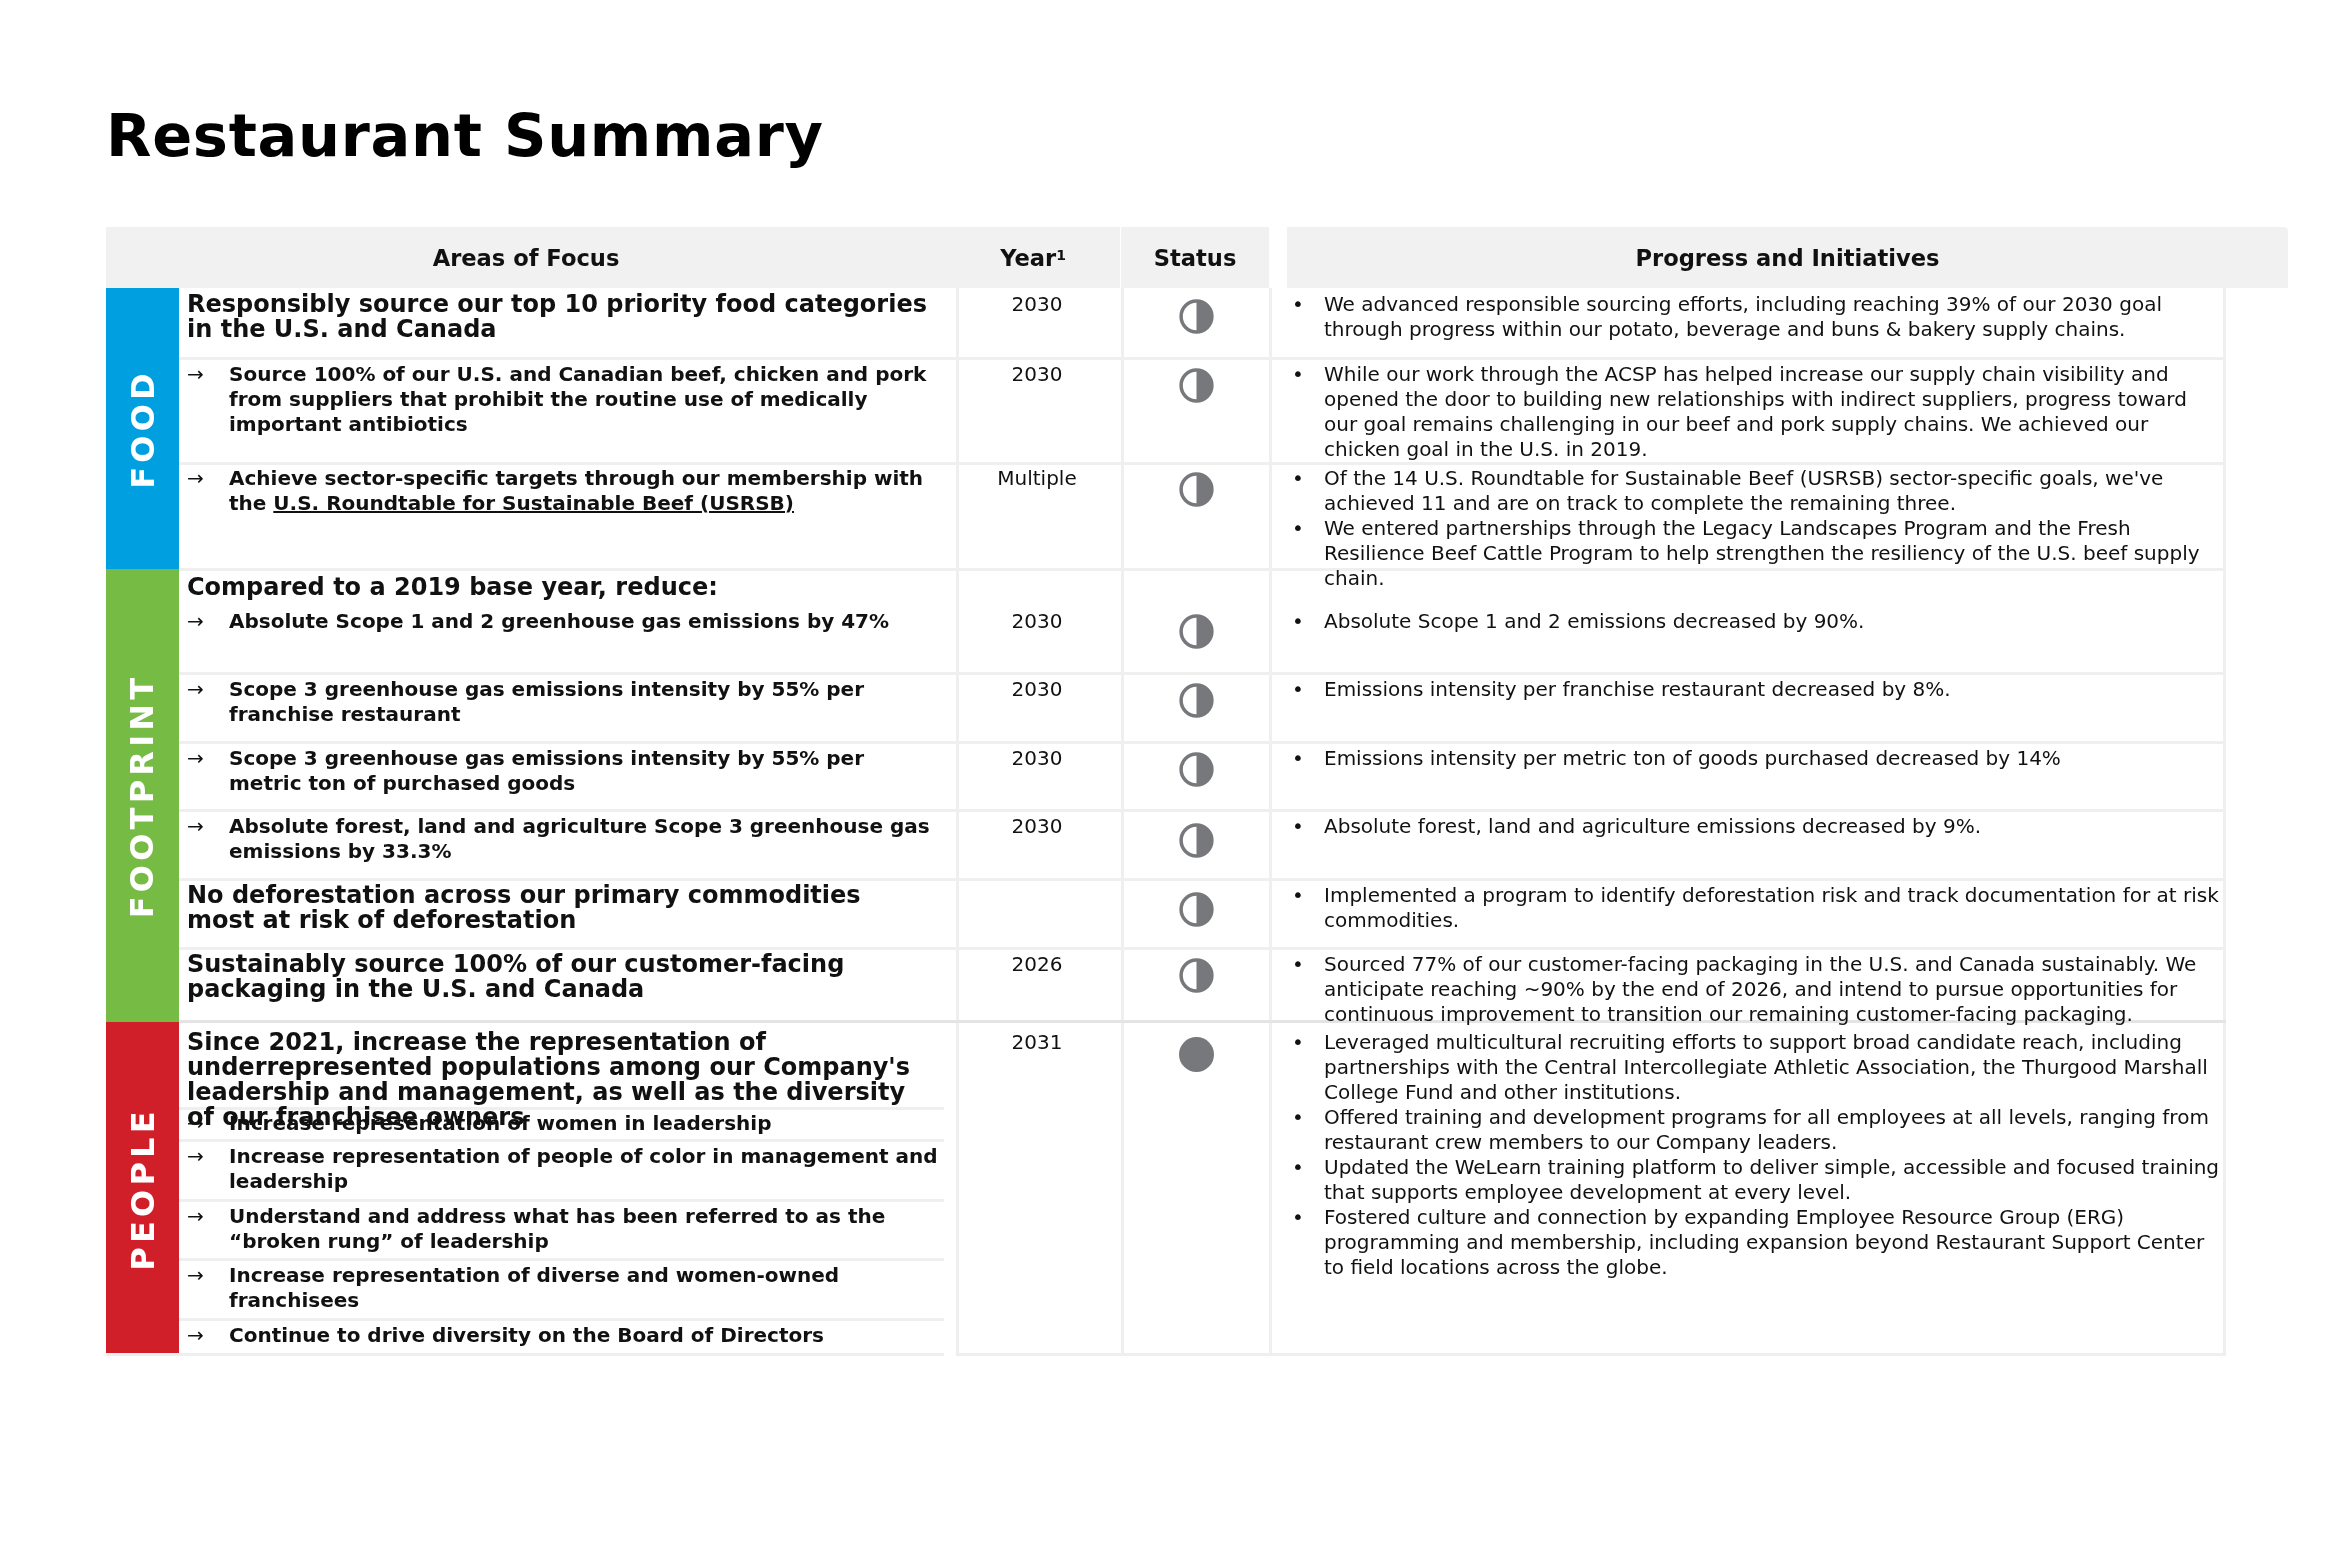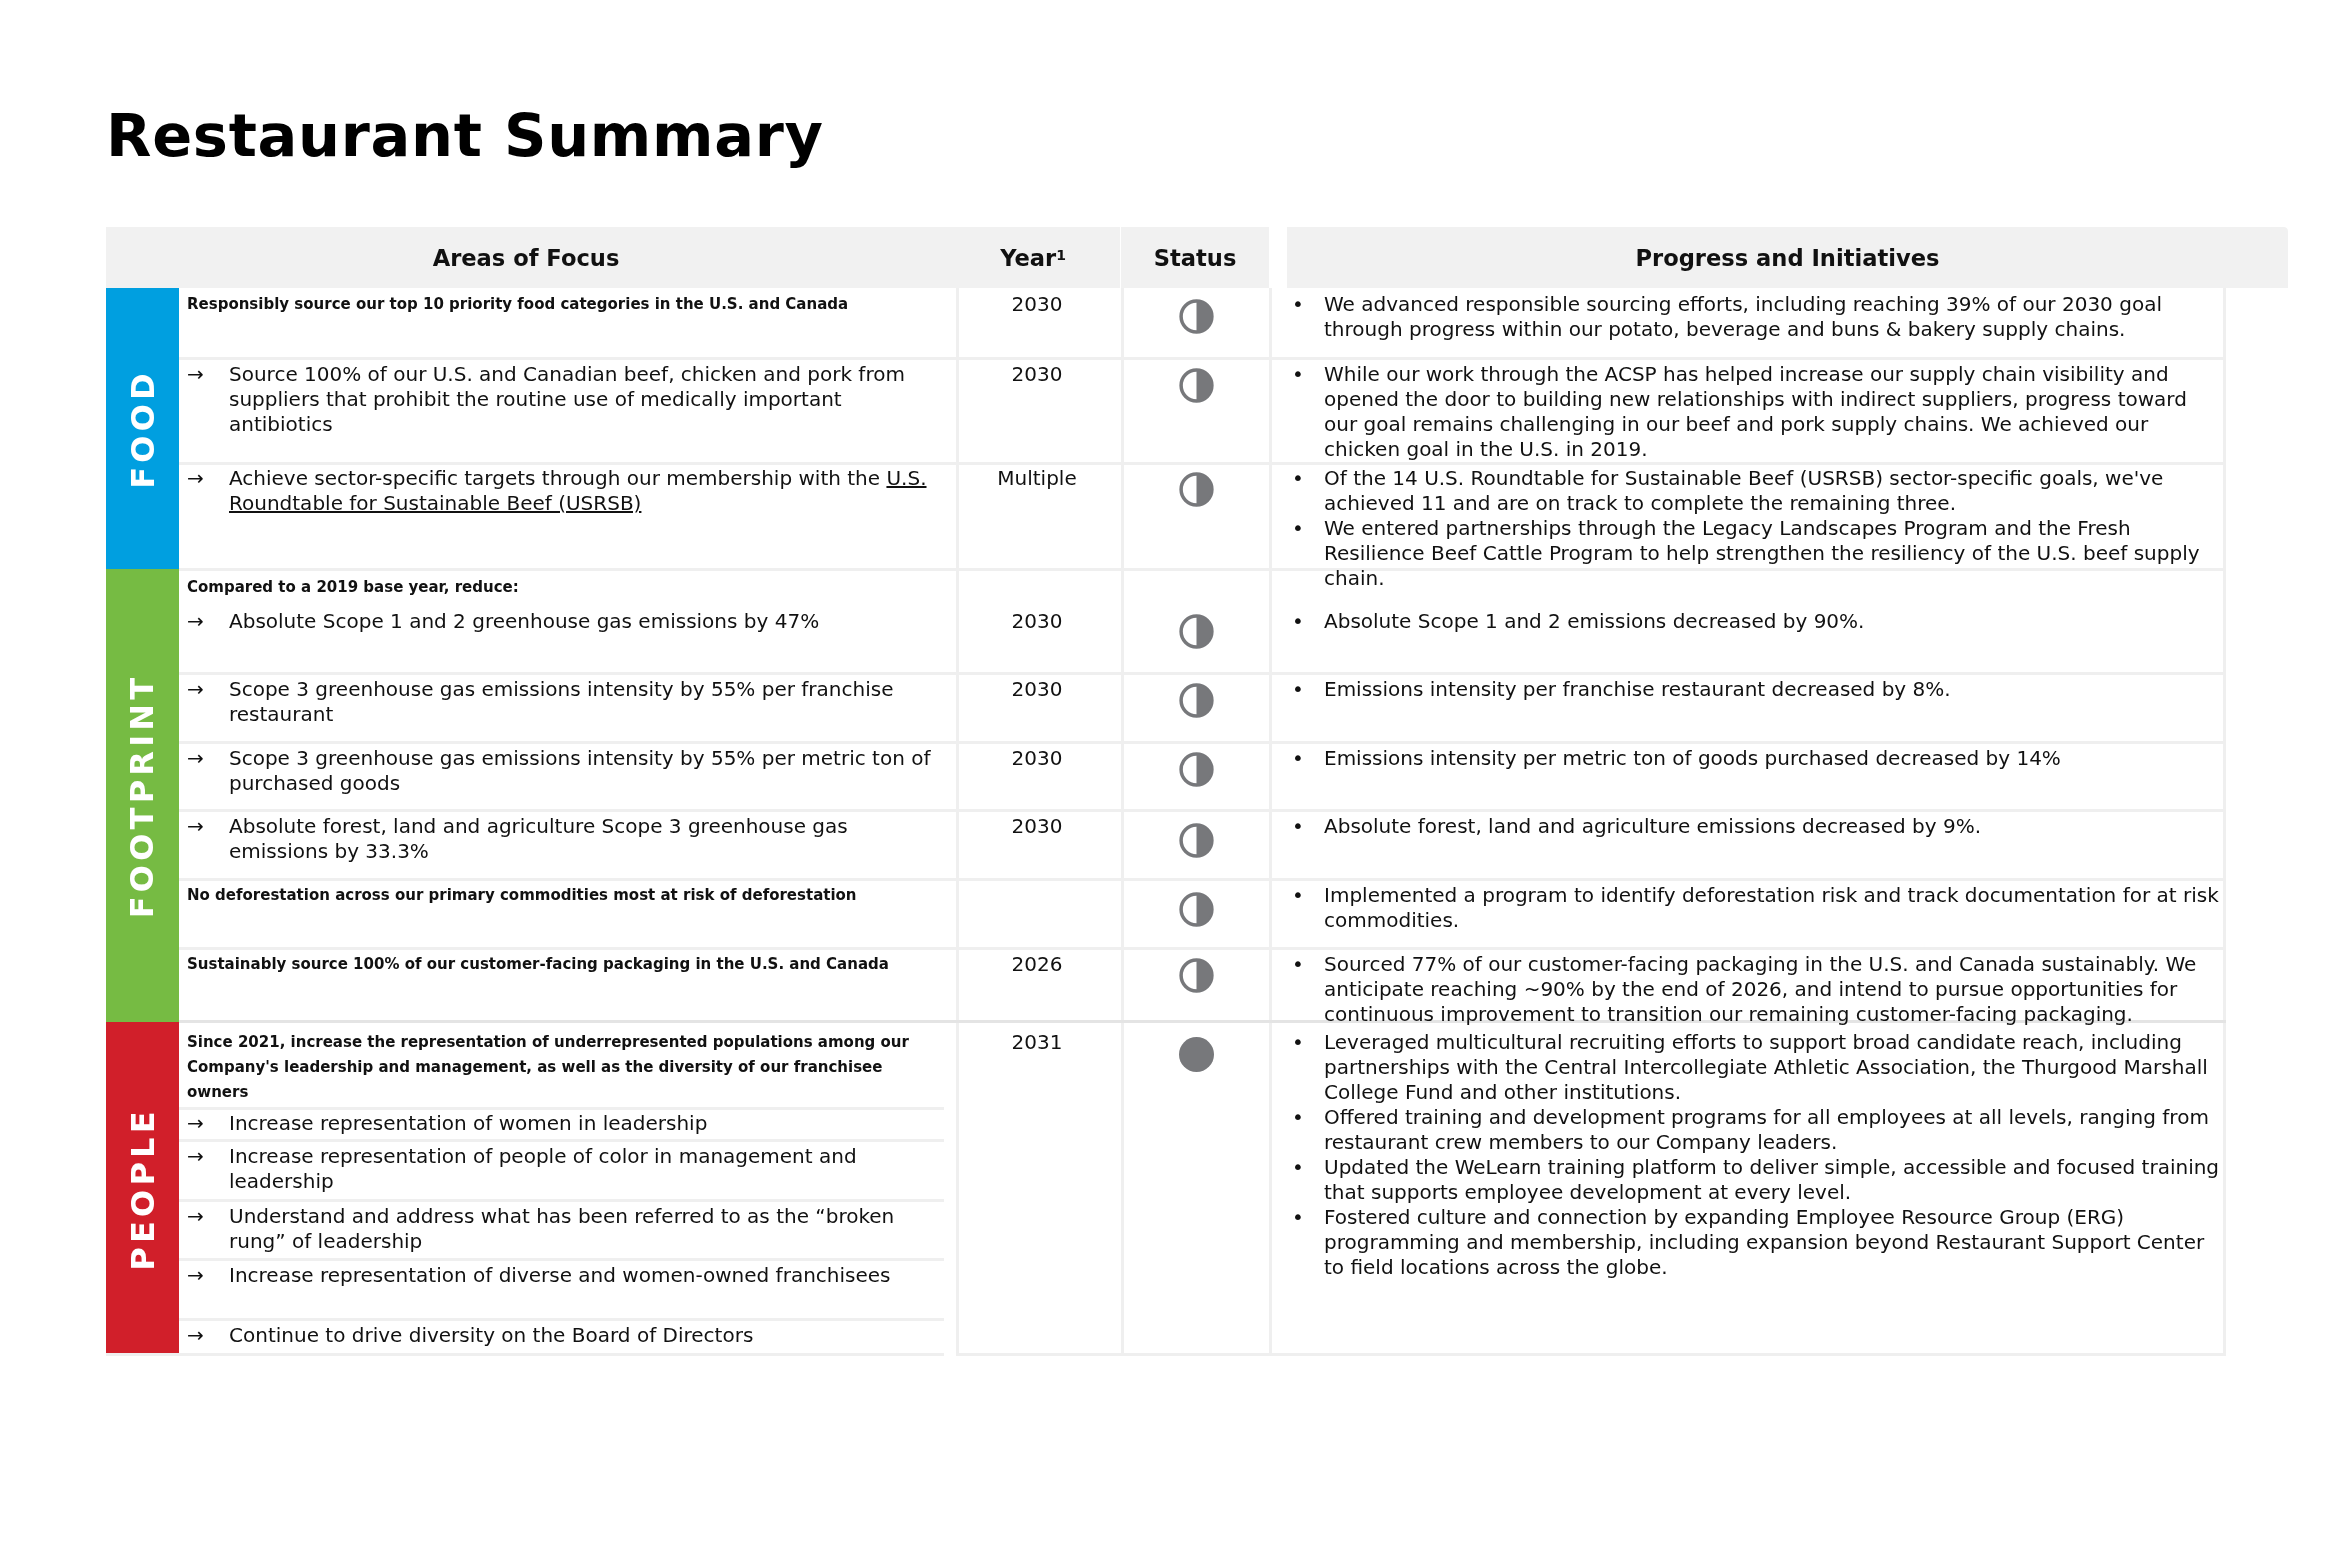--- a/index.html
+++ b/index.html
@@ -8,25 +8,25 @@
     .title { position: absolute; left: 106px; top: 106px; font-size: 59px; font-weight: 900;
              font-family: "DejaVu Sans", sans-serif; letter-spacing: 0.7px; color: #000; line-height: 1; }
     .hdr { position: absolute; top: 227px; height: 61px; background: #f1f1f1; display: flex;
            align-items: center; justify-content: center; font-weight: bold; font-size: 22.6px; color: #111; }
     .hdr sup { font-size: 14px; vertical-align: top; position: relative; top: -2.8px; }
     .strip { position: absolute; left: 106px; width: 73px; display: flex; align-items: center; justify-content: center; }
     .strip span { transform: rotate(-90deg); white-space: nowrap; color: #fff; font-weight: 900;
                   font-size: 32px; letter-spacing: 4.2px; font-family: "DejaVu Sans", sans-serif; }
     .sep-h { position: absolute; height: 2.8px; background: #efefef; }
     .sep-v { position: absolute; width: 2.8px; background: #efefef; }
-    .area-text { position: absolute; left: 187px; font-size: 15px; line-height: 25px; width: 749px; }
+    .area-text { position: absolute; left: 187px; font-size: 24px; line-height: 25px; width: 749px; }
     .area-text.bold { font-weight: bold; }
     .arrow-row { position: absolute; left: 187px; width: 756px; font-size: 20px; line-height: 25px; display: flex; }
     .arrow-row .arr { width: 42px; flex: 0 0 42px; }
-    .arrow-row .txt { flex: 1; }
+    .arrow-row .txt { flex: 1; font-weight: bold; }
     .link { text-decoration: underline; }
     .year { position: absolute; left: 955px; width: 164px; text-align: center; font-size: 20px; line-height: 25px; }
     .status { position: absolute; left: 1179px; width: 35px; height: 35px; }
     .prog { position: absolute; left: 1292px; width: 932px; font-size: 20px; line-height: 25px; }
     .prog .b { display: flex; }
     .prog .b .dot { width: 32px; flex: 0 0 32px; }
     .prog .b .t { flex: 1; }
   </style>
 </head>
 <body>

